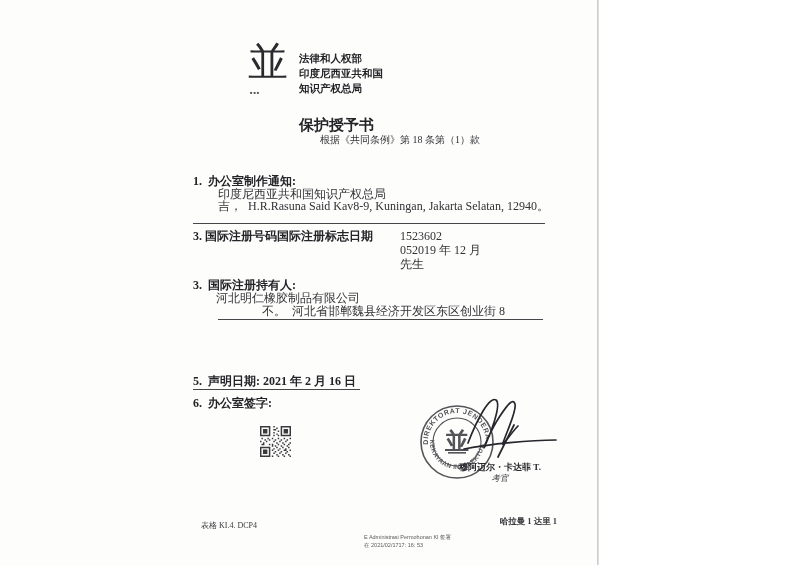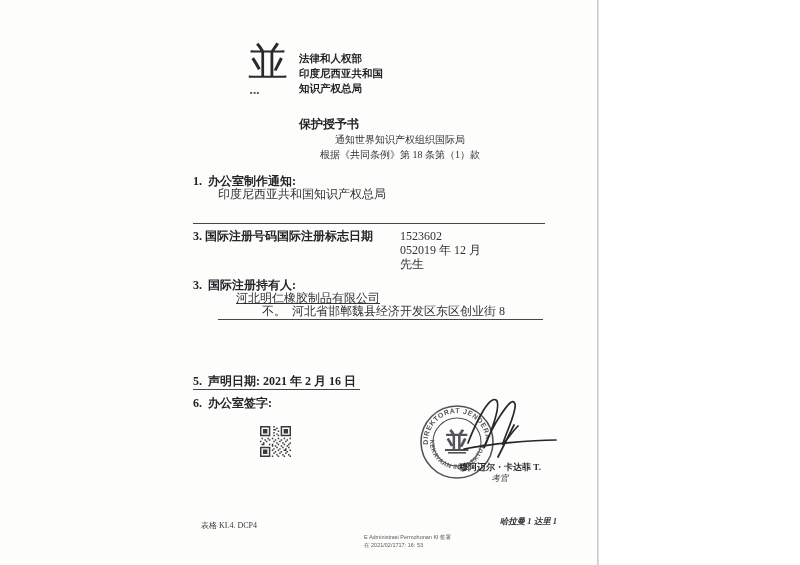--- a/index.html
+++ b/index.html
@@ -10,32 +10,32 @@
   .scan-edge{position:absolute;left:597px;top:0;width:2px;height:565px;
              background:linear-gradient(to right,#c2c6c4,#e4e6e5);}
   .t{position:absolute;white-space:pre-wrap;font-size:12px;line-height:12px;color:#323236;}
   .b{font-weight:700;color:#242428;}
   .logo-glyph{position:absolute;left:248px;top:40px;font-size:40px;line-height:44px;
               font-weight:500;color:#2a2a2e;letter-spacing:0;}
   .logo-caption{position:absolute;left:250px;top:90px;font-size:4px;line-height:5px;
                 color:#55555a;letter-spacing:1px;}
   .ministry{position:absolute;left:299px;top:51px;font-size:10.5px;line-height:15px;
             font-weight:700;color:#242428;}
-  .doc-title{position:absolute;left:299px;top:116px;font-size:12px;font-weight:700;color:#242428;}
+  .doc-title{position:absolute;left:299px;top:116px;font-size:15px;font-weight:700;color:#242428;}
   .notice{position:absolute;left:200px;top:133px;width:400px;text-align:center;
           font-size:10px;line-height:14.5px;color:#323236;}
   .rule{position:absolute;height:0;border-top:1px solid #46464b;}
   .values{color:#323236;}
   .sig-name{position:absolute;left:438px;top:461px;width:124px;text-align:center;
             font-size:9px;font-weight:700;color:#2a2a2e;}
   .sig-title{position:absolute;left:438px;top:473px;width:124px;text-align:center;
              font-size:8.5px;font-style:italic;color:#3a3a3e;}
   .footer-form{position:absolute;left:201px;top:520px;font-size:8px;color:#38383c;}
   .footer-page{position:absolute;left:437px;top:516px;width:120px;text-align:right;
-               font-size:8.5px;font-style:italic;font-weight:600;color:#3a3a3e;}
+               font-size:8.5px;font-weight:600;color:#3a3a3e;}
   .footer-sys{position:absolute;left:364px;font-size:5.5px;line-height:7px;
               color:#5a5a5e;font-family:"Liberation Sans","DejaVu Sans",sans-serif;}
   svg{position:absolute;display:block;}
   .qr{left:260px;top:426px;}
   .stamp{left:417px;top:402px;opacity:.88;}
   .signature{left:452px;top:391px;}
 </style>
 </head>
 <body>
 
@@ -47,35 +47,35 @@
 
   <div class="ministry">
     <div>法律和人权部</div>
     <div>印度尼西亚共和国</div>
     <div>知识产权总局</div>
   </div>
 
   <div class="doc-title">保护授予书</div>
 
   <div class="notice">
-    <div>通知世界知识产权组织国际局</div>
     <div>根据《共同条例》第 18 条第（1）款</div>
   </div>
 
   <div class="t b" style="left:193px;top:175px;">1.  办公室制作通知:</div>
   <div class="t" style="left:218px;top:188px;">印度尼西亚共和国知识产权总局</div>
+  <div class="t" style="left:218px;top:200px;">吉，  H.R.Rasuna Said Kav8-9, Kuningan, Jakarta Selatan, 12940。</div>
   <div class="rule" style="left:193px;top:223px;width:352px;"></div>
 
   <div class="t b" style="left:193px;top:230px;">3. 国际注册号码国际注册标志日期</div>
   <div class="t values" style="left:400px;top:230px;">1523602</div>
   <div class="t values" style="left:400px;top:244px;">052019 年 12 月</div>
   <div class="t values" style="left:400px;top:258px;text-align:center;">先生</div>
 
   <div class="t b" style="left:193px;top:279px;">3.  国际注册持有人:</div>
-  <div class="t" style="left:236px;top:292px;text-decoration:underline;">河北明仁橡胶制品有限公司</div>
+  <div class="t" style="left:216px;top:292px;">河北明仁橡胶制品有限公司</div>
   <div class="t" style="left:218px;top:305px;margin-left:44px;">不。  河北省邯郸魏县经济开发区东区创业街 8</div>
   <div class="rule" style="left:218px;top:319px;width:325px;"></div>
 
 
   <div class="t b" style="left:193px;top:375px;">5.  声明日期: 2021 年 2 月 16 日</div>
   <div class="rule" style="left:193px;top:389px;width:167px;"></div>
 
   <div class="t b" style="left:193px;top:397px;">6.  办公室签字:</div>
 
   <svg class="qr" width="31" height="31" viewBox="0 0 21 21">

